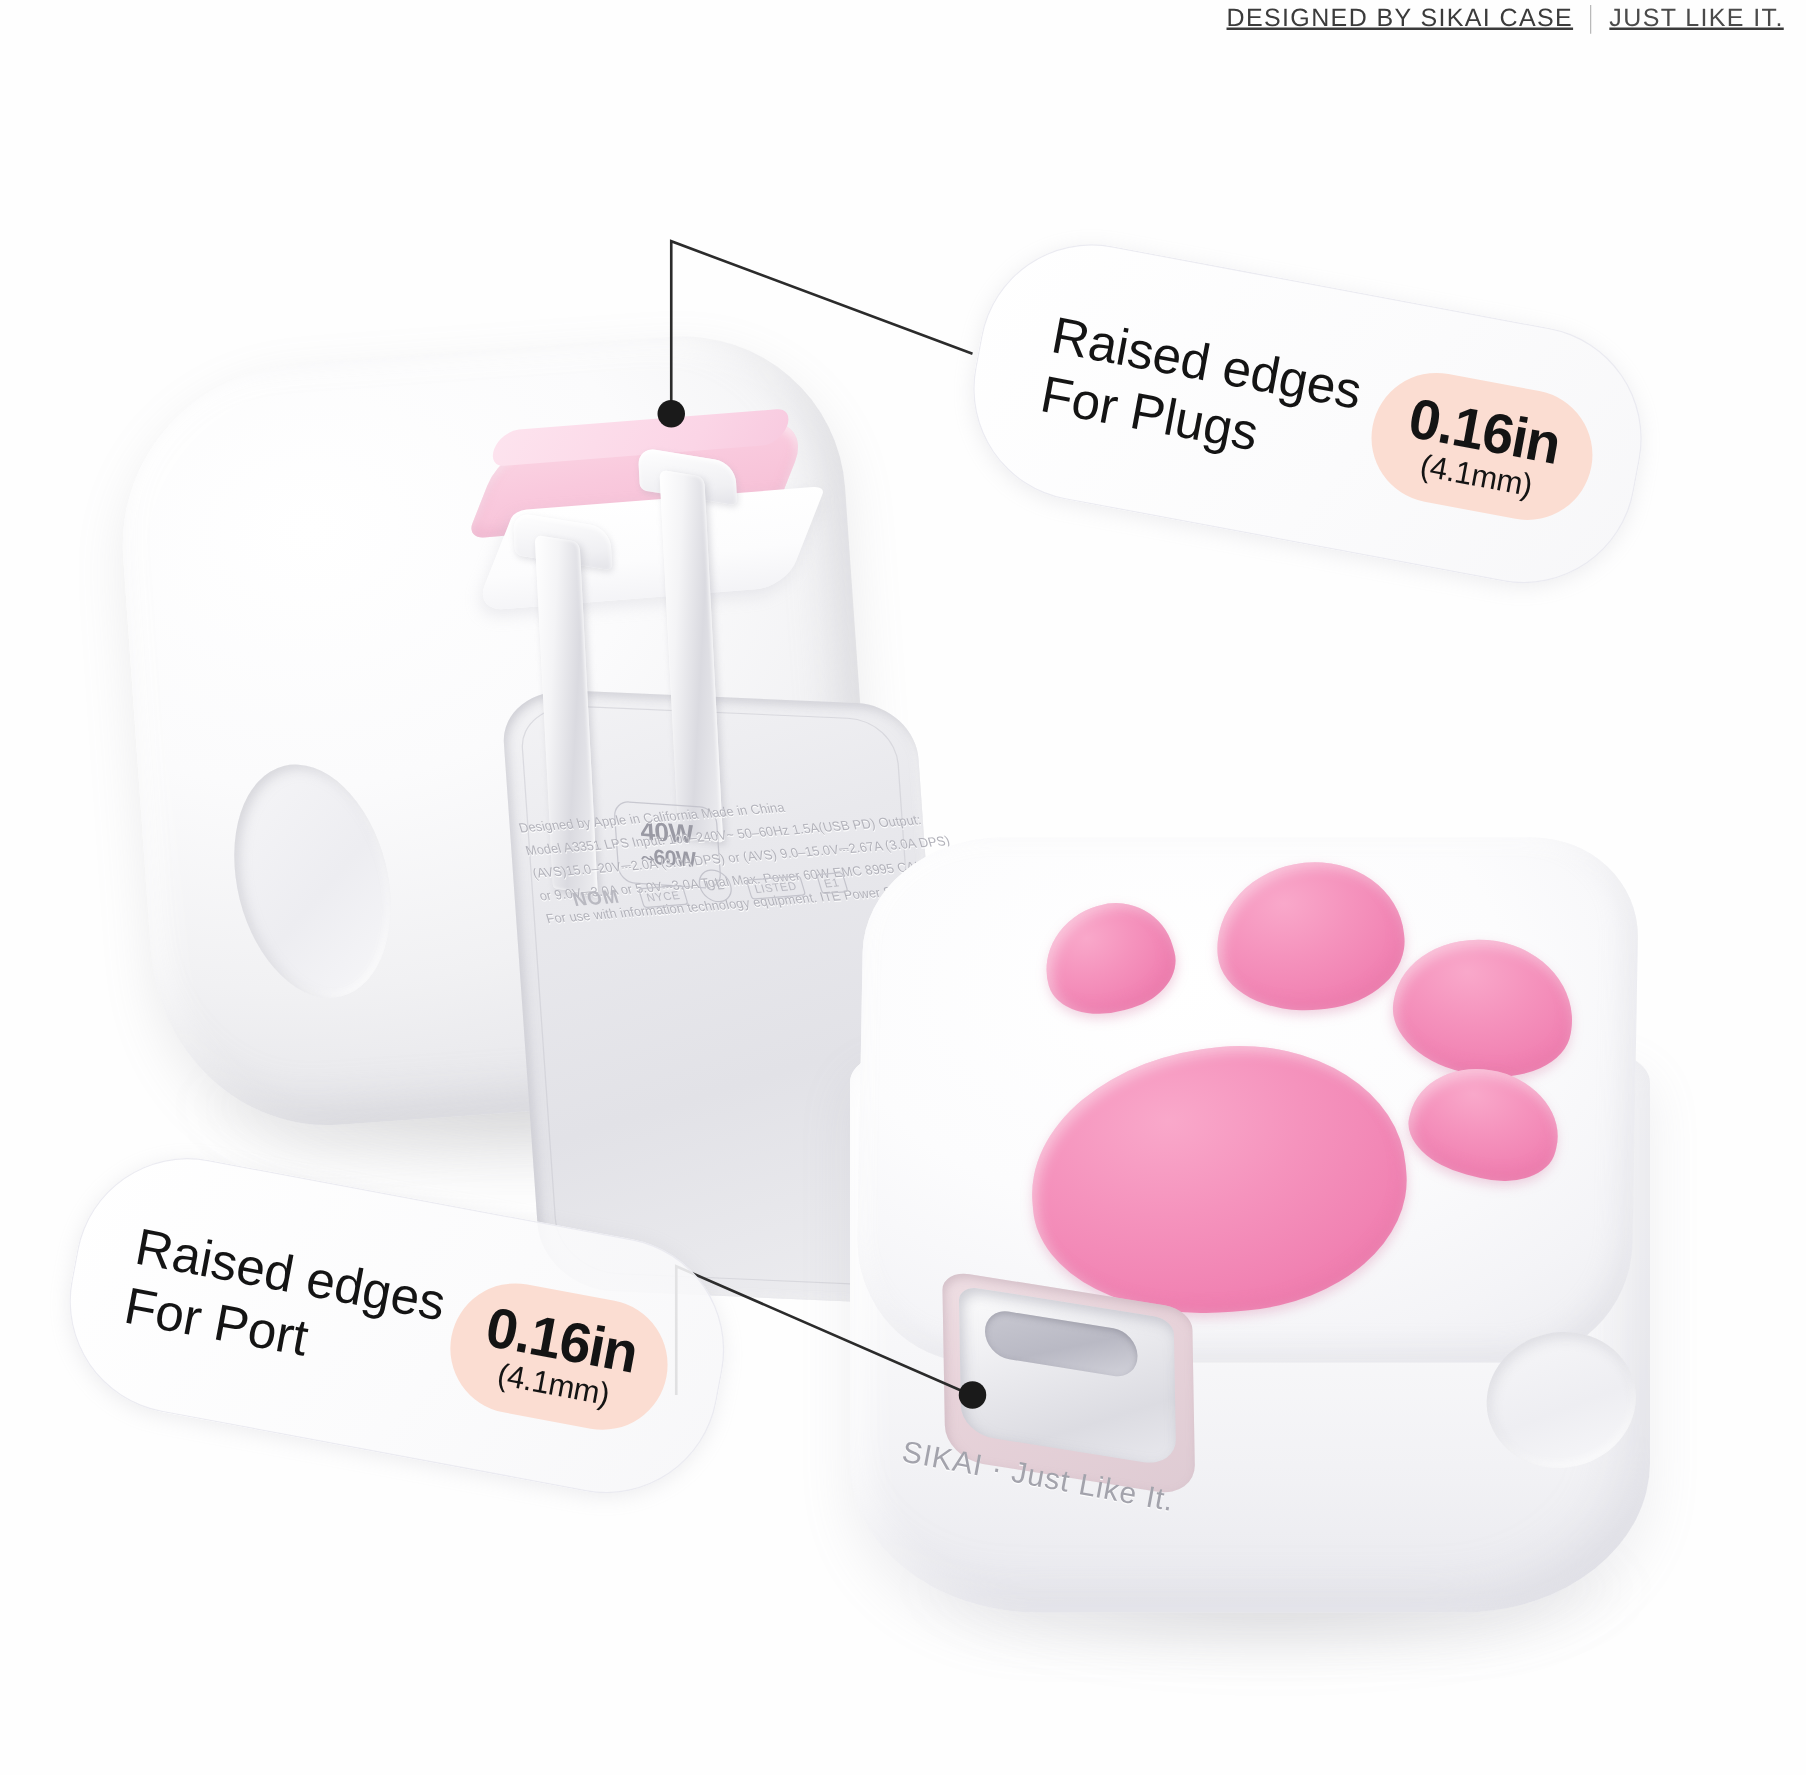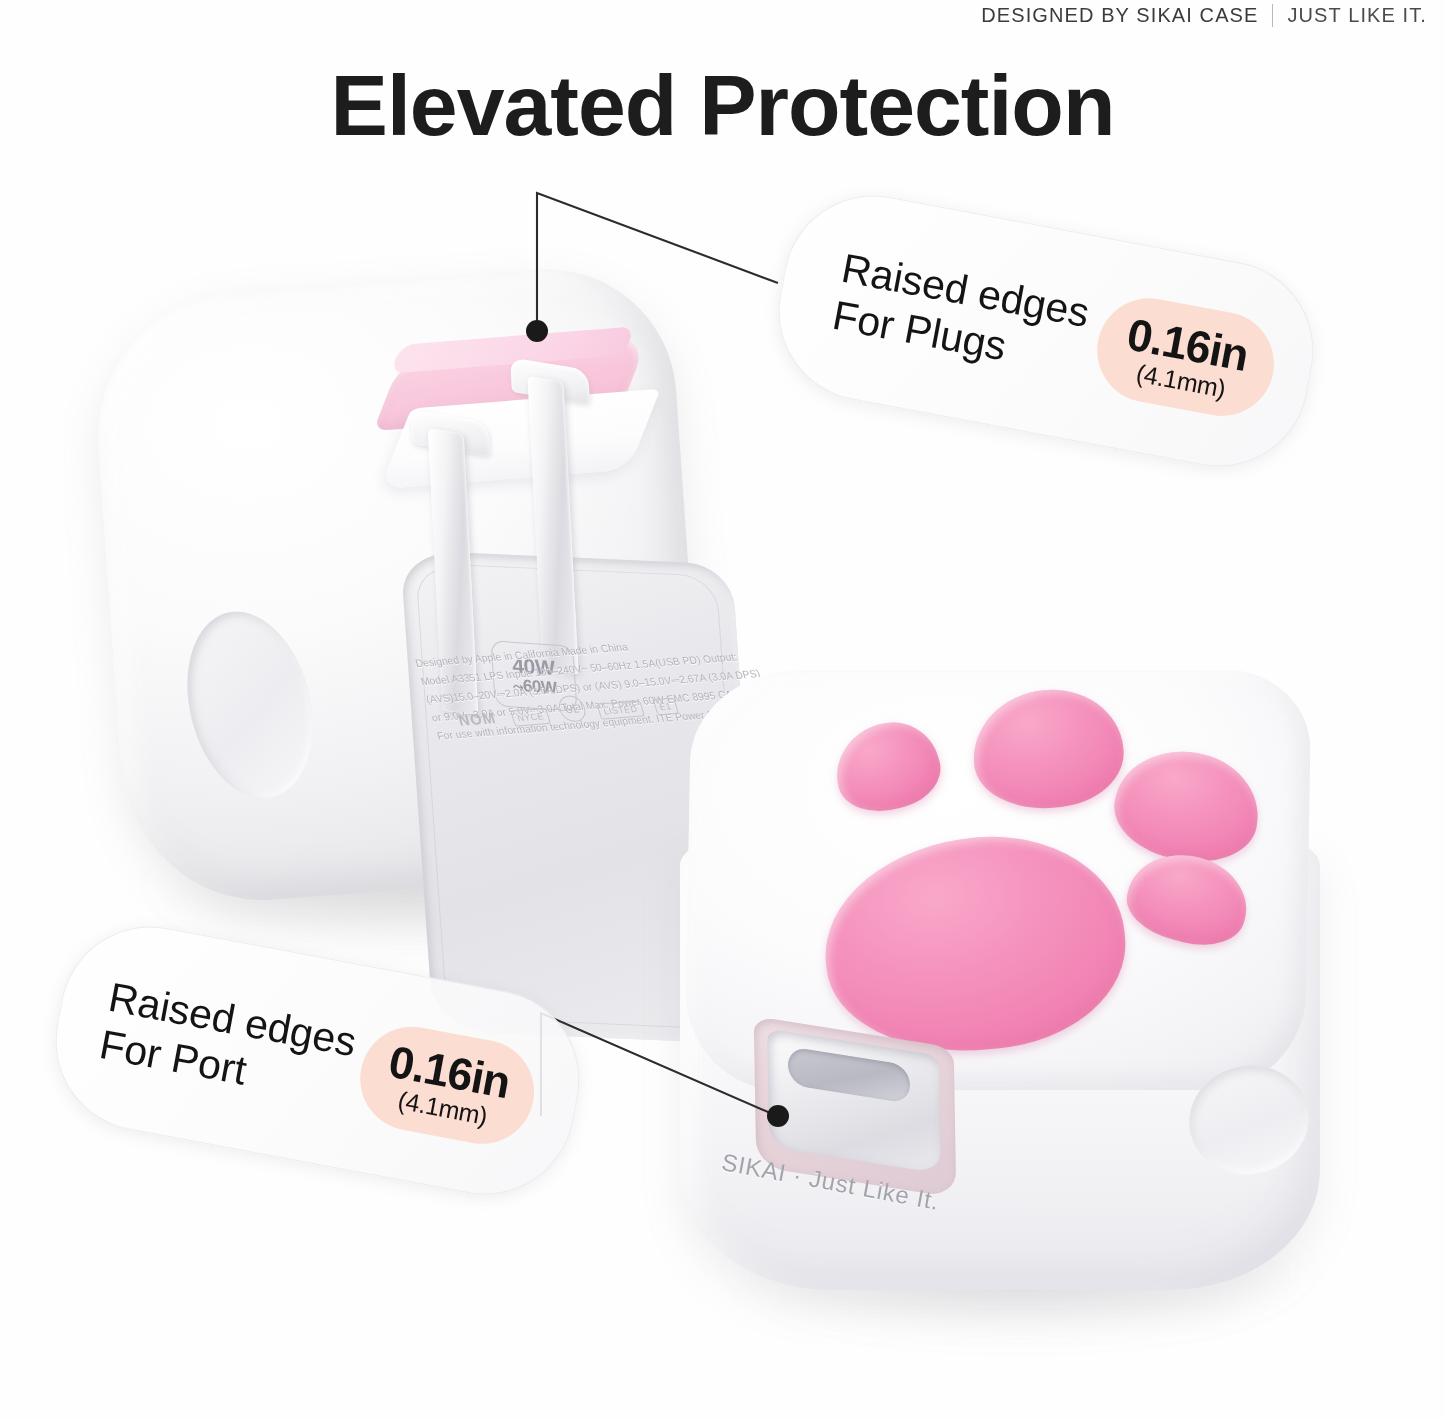--- a/index.html
+++ b/index.html
@@ -8,21 +8,21 @@
     background:#ffffff;
     font-family:"Liberation Sans", sans-serif;
     overflow:hidden;
   }
   #stage { position:relative; width:1445px; height:1420px; background:#fefefe; }
 
   
   .brandbar {
     position:absolute; top:4px; right:18px;
     display:flex; align-items:center; gap:14px;
-    font-size:20px; letter-spacing:1.1px; color:#3b3b3b;
+    font-size:20px; letter-spacing:1.1px; color:#3b3b3b;text-decoration:underline;
   }
   .brandbar .sep { width:1px; height:23px; background:#b9b9b9; display:block; }
   .brandbar .sub { color:#4a4a4a;text-align:center; }
 
   
   .title {
     position:absolute; top:62px; left:0; width:1445px;
     text-align:center; font-size:86px; font-weight:bold;
     letter-spacing:-1px; color:#1d1d1d; line-height:1;
     font-family:"Liberation Sans", sans-serif;
@@ -284,21 +284,20 @@
 <body>
 
 <div id="stage">
 
   <div class="brandbar">
     <span>DESIGNED BY SIKAI CASE</span>
     <span class="sep"></span>
     <span class="sub">JUST LIKE IT.</span>
   </div>
 
-  <div class="title">Elevated Protection</div>
 
   <div class="charger-wrap">
     <div class="charger-shadow"></div>
     <div class="charger-body"></div>
     <div class="charger-indent"></div>
 
     <div class="charger-face">
       <div class="charger-face-inner"></div>
     </div>
 

